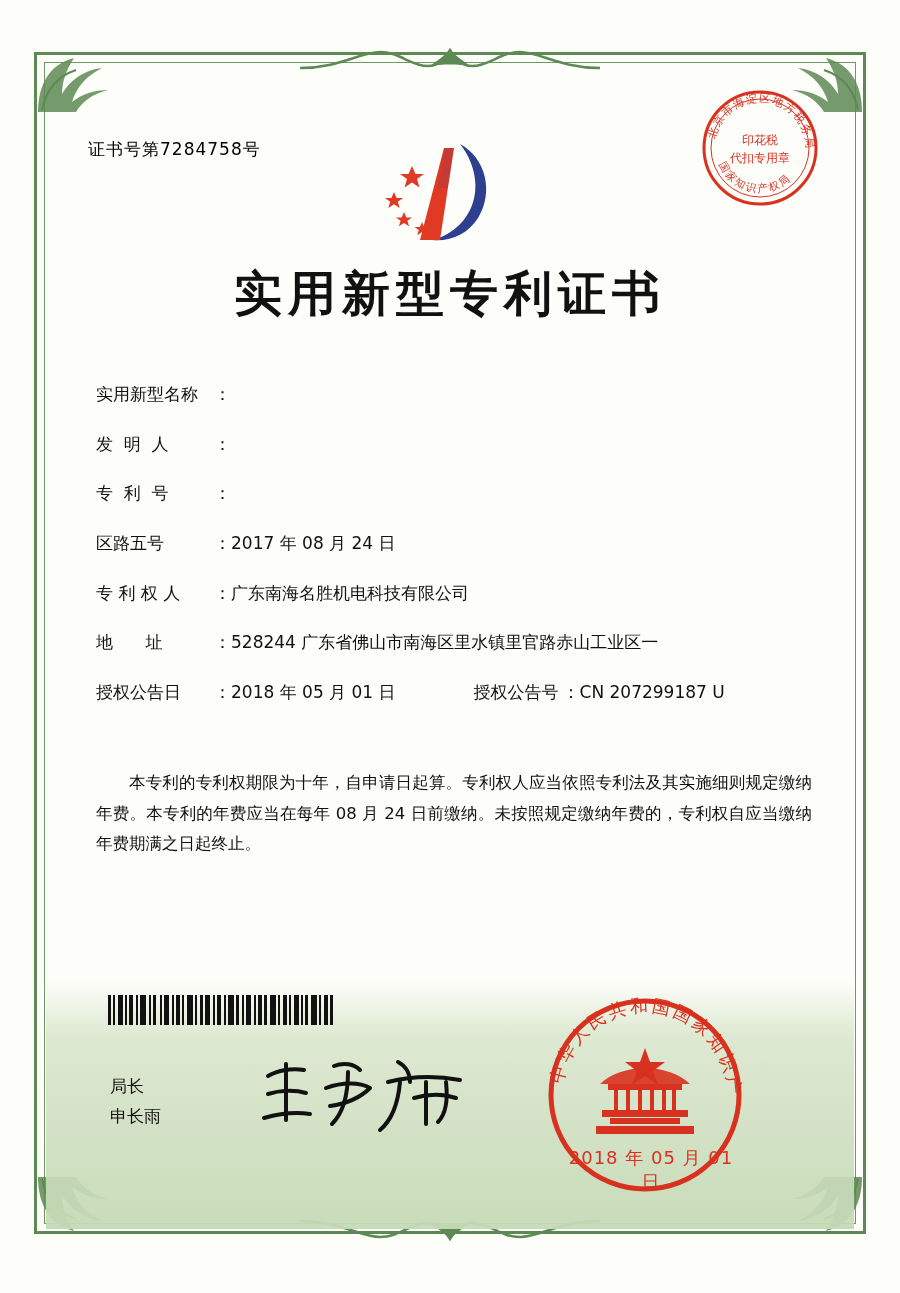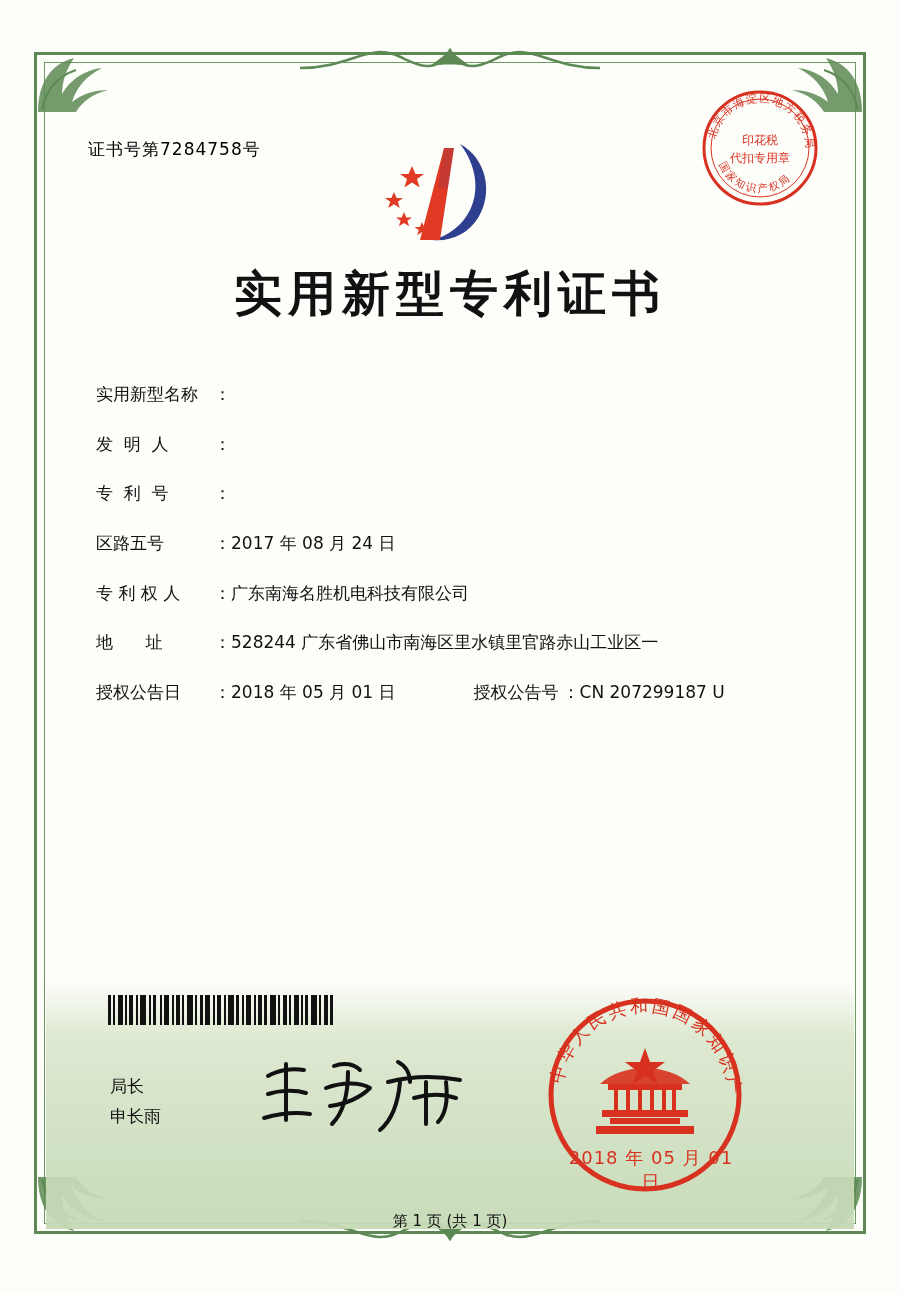--- a/index.html
+++ b/index.html
@@ -333,20 +333,21 @@
       <div class="field-label">授权公告日</div>
       <div class="field-colon">：</div>
       <div class="right-value">2018 年 05 月 01 日</div>
       <div class="right-label">授权公告号</div>
       <div class="field-colon">：</div>
       <div class="right-value">CN 207299187 U</div>
     </div>
   </div>
 
   <div class="paragraphs">
+    <p>本专利的专利权期限为十年，自申请日起算。专利权人应当依照专利法及其实施细则规定缴纳年费。本专利的年费应当在每年 08 月 24 日前缴纳。未按照规定缴纳年费的，专利权自应当缴纳年费期满之日起终止。</p>
   </div>
 
   <div class="barcode">
     <span style="width:3px"></span>
       <span style="width:2px;background:transparent"></span>
     <span style="width:2px"></span>
       <span style="width:3px;background:transparent"></span>
     <span style="width:5px"></span>
       <span style="width:2px;background:transparent"></span>
     <span style="width:2px"></span>
@@ -468,15 +469,14 @@
         <rect x="110" y="100" width="4" height="20"></rect>
         <rect x="122" y="100" width="4" height="20"></rect>
         <rect x="132" y="100" width="4" height="20"></rect>
         <rect x="68" y="94" width="74" height="6"></rect>
         <path d="M60 94 C70 84 88 78 105 78 C122 78 140 84 150 94 Z" opacity="0.9"></path>
       </g>
     </svg>
   </div>
   <div class="seal-date">2018 年 05 月 01 日</div>
 
-  <div class="footer">第 1 页 (共 1 页)</div>
 
 </div>
 
 </body></html>

